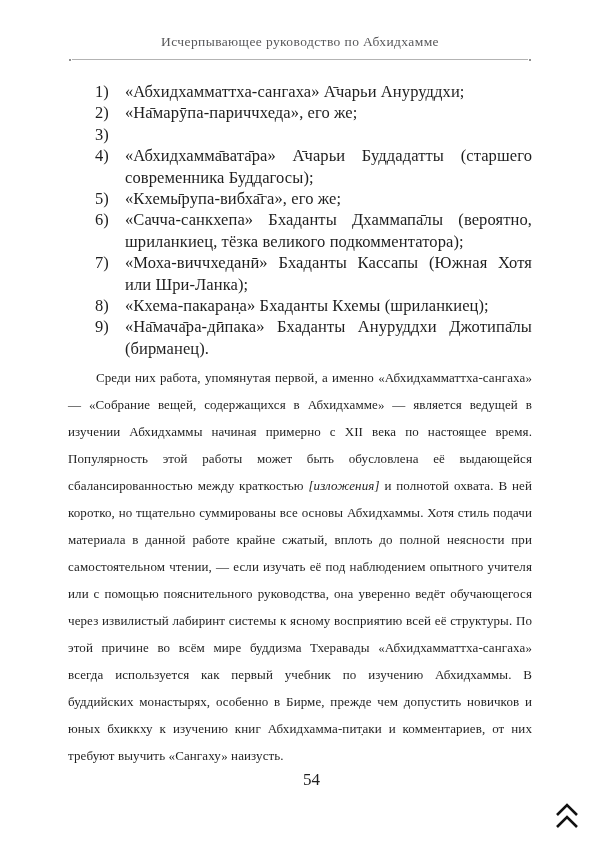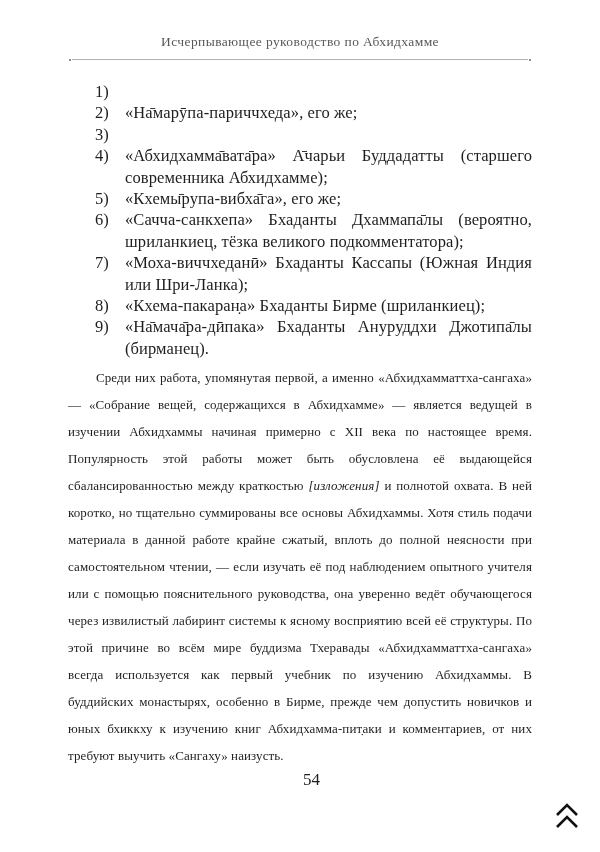--- a/index.html
+++ b/index.html
@@ -96,54 +96,55 @@
 
 <div class="page">
 
   <div class="running-header">Исчерпывающее руководство по Абхидхамме</div>
 
   <div class="header-rule"></div>
 
   <div class="works-list">
   <div class="work-item">
     <span class="num">1)</span>
+    <span class="txt">«Абхидхамматтха-сангаха» А̄чарьи Ануруддхи;</span>
   </div>
 
   <div class="work-item">
     <span class="num">2)</span>
     <span class="txt">«На̄марӯпа-париччхеда», его же;</span>
   </div>
 
   <div class="work-item">
     <span class="num">3)</span>
   </div>
 
   <div class="work-item">
     <span class="num">4)</span>
-    <span class="txt">«Абхидхамма̄вата̄ра» А̄чарьи Буддадатты (старшего современника Абхидхамме);</span>
+    <span class="txt">«Абхидхамма̄вата̄ра» А̄чарьи Буддадатты (старшего современника Буддагосы);</span>
   </div>
 
   <div class="work-item">
     <span class="num">5)</span>
     <span class="txt">«Кхемы̄рупа-вибха̄га», его же;</span>
   </div>
 
   <div class="work-item">
     <span class="num">6)</span>
     <span class="txt">«Сачча-санкхепа» Бхаданты Дхаммапа̄лы (вероятно, шриланкиец, тёзка великого подкомментатора);</span>
   </div>
 
   <div class="work-item">
     <span class="num">7)</span>
-    <span class="txt">«Моха-виччхеданӣ» Бхаданты Кассапы (Южная Индия или Шри-Ланка);</span>
+    <span class="txt">«Моха-виччхеданӣ» Бхаданты Кассапы (Южная Хотя или Шри-Ланка);</span>
   </div>
 
   <div class="work-item">
     <span class="num">8)</span>
-    <span class="txt">«Кхема-пакаран̣а» Бхаданты Бирме (шриланкиец);</span>
+    <span class="txt">«Кхема-пакаран̣а» Бхаданты Кхемы (шриланкиец);</span>
   </div>
 
   <div class="work-item">
     <span class="num">9)</span>
     <span class="txt">«На̄мача̄ра-дӣпака» Бхаданты Ануруддхи Джотипа̄лы (бирманец).</span>
   </div>
 </div>
 
   <p class="body-paragraph"><span>Среди них работа, упомянутая первой, а именно «Абхидхамматтха-сангаха» — «Собрание вещей, содержащихся в Абхидхамме» — является ведущей в изучении Абхидхаммы начиная примерно с XII века по настоящее время. Популярность этой работы может быть обусловлена её выдающейся сбалансированностью между краткостью </span><em>[изложения]</em><span> и полнотой охвата. В ней коротко, но тщательно суммированы все основы Абхидхаммы. Хотя стиль подачи материала в данной работе крайне сжатый, вплоть до полной неясности при самостоятельном чтении, — если изучать её под наблюдением опытного учителя или с помощью пояснительного руководства, она уверенно ведёт обучающегося через извилистый лабиринт системы к ясному восприятию всей её структуры. По этой причине во всём мире буддизма Тхеравады «Абхидхамматтха-сангаха» всегда используется как первый учебник по изучению Абхидхаммы. В буддийских монастырях, особенно в Бирме, прежде чем допустить новичков и юных бхиккху к изучению книг Абхидхамма-пит̣аки и комментариев, от них требуют выучить «Сангаху» наизусть.</span></p>
 

